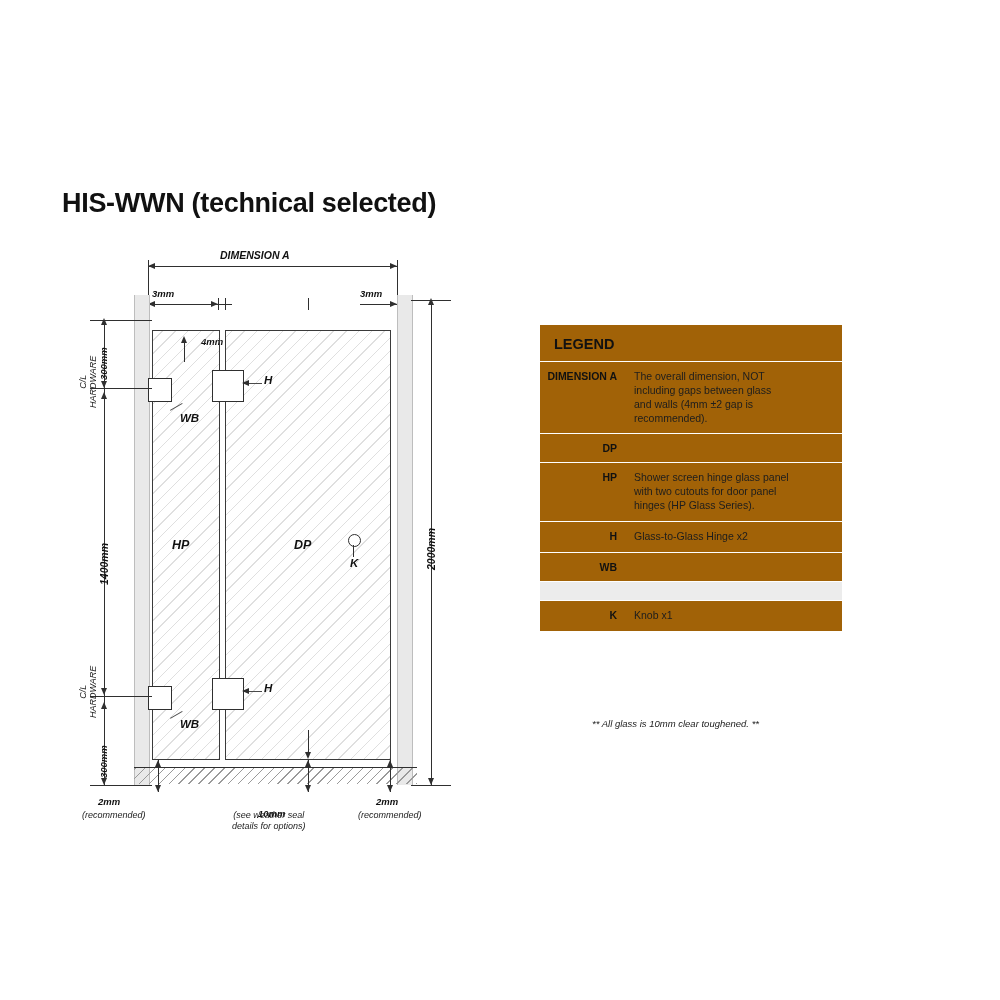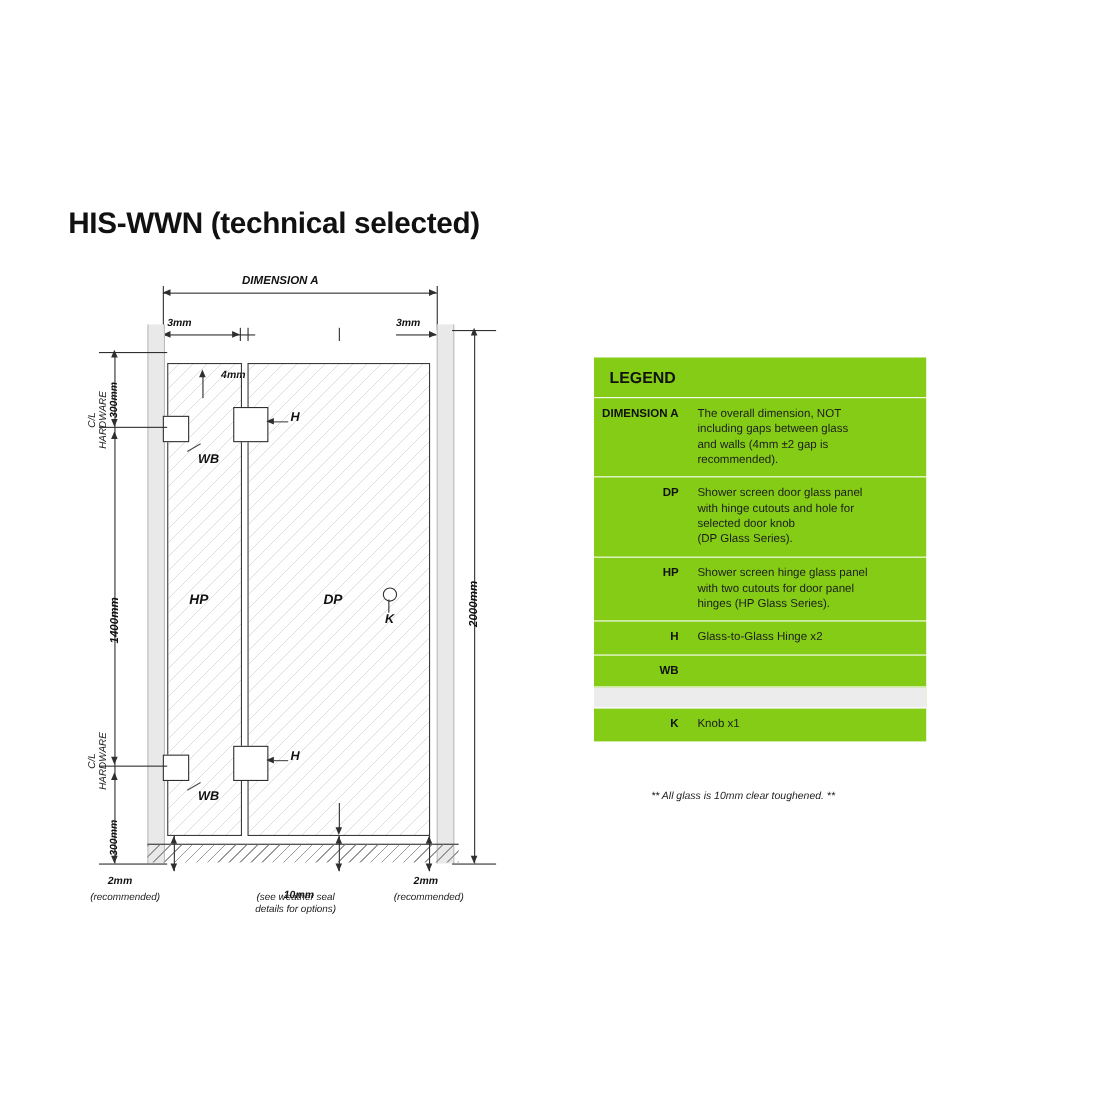--- a/index.html
+++ b/index.html
@@ -156,21 +156,21 @@
     transform: rotate(-90deg);
     transform-origin: 0 0;
   }
 
   
   #legend {
     position: absolute;
     left: 540px;
     top: 325px;
     width: 302px;
-    background: #84cc16;
+    background: #a16207;
     font-size: 11px;
   }
   .legend-title {
     padding: 11px 14px 9px 14px;
     font-size: 14.5px;
     font-weight: bold;
     color: #111;
     border-bottom: 1px solid #ffffff;
   }
   .legend-row {
@@ -322,24 +322,20 @@
 
   <div class="legend-row">
     <div class="legend-key">DIMENSION A</div>
     <div class="legend-val">The overall dimension, NOT
 including gaps between glass
 and walls (4mm ±2 gap is
 recommended).</div>
   </div>
   <div class="legend-row">
     <div class="legend-key">DP</div>
-    <div class="legend-val">Shower screen door glass panel
-with hinge cutouts and hole for
-selected door knob
-(DP Glass Series).</div>
   </div>
   <div class="legend-row">
     <div class="legend-key">HP</div>
     <div class="legend-val">Shower screen hinge glass panel
 with two cutouts for door panel
 hinges (HP Glass Series).</div>
   </div>
   <div class="legend-row">
     <div class="legend-key">H</div>
     <div class="legend-val">Glass-to-Glass Hinge x2</div>

